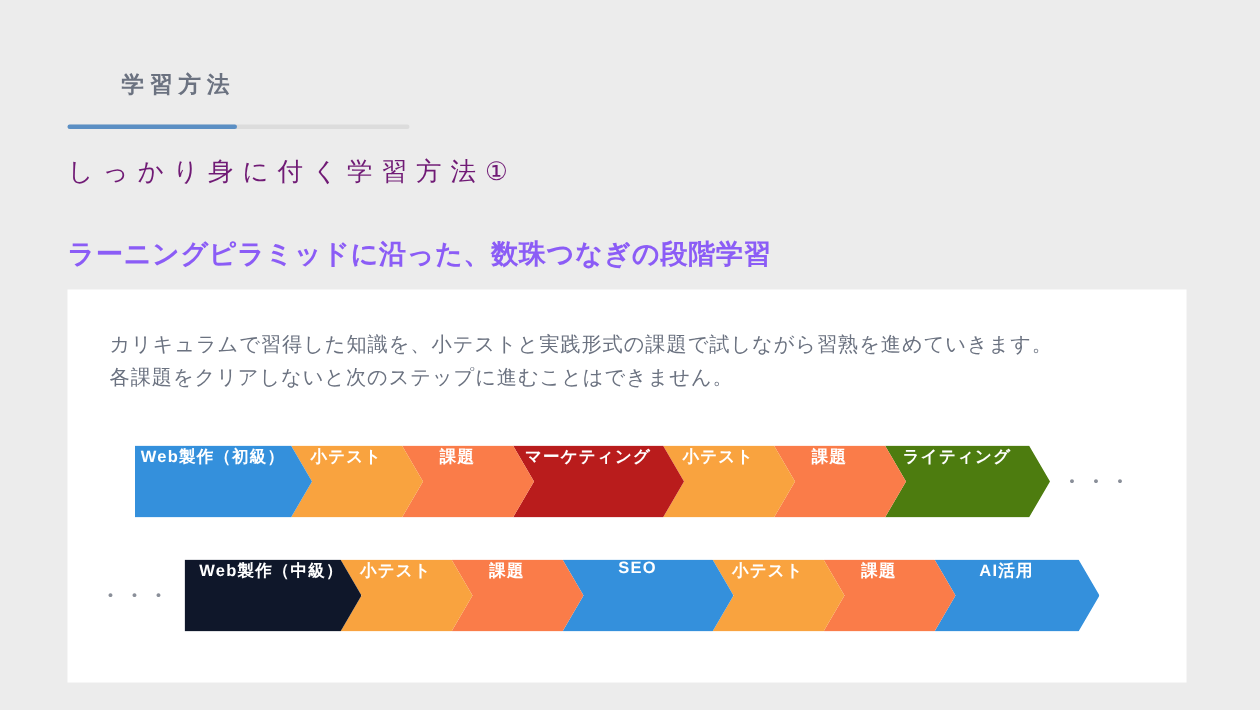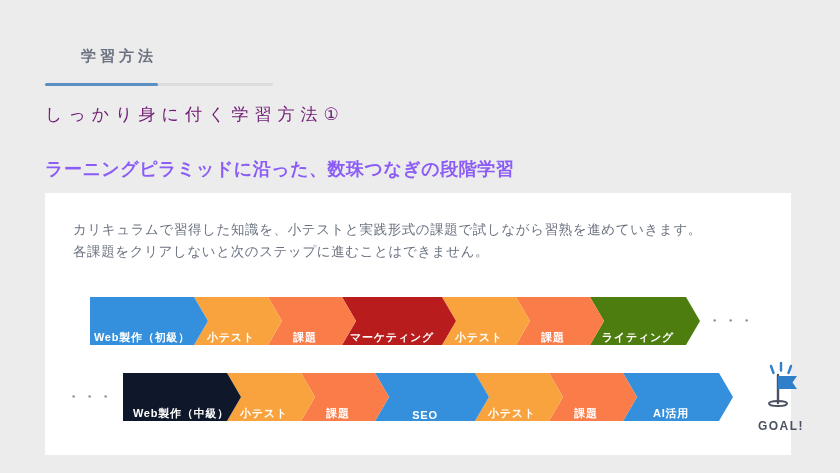--- a/index.html
+++ b/index.html
@@ -103,21 +103,21 @@
   .chevrons {
     position: relative;
     height: 48px;
     display: flex;
     align-items: stretch;
   }
   .chev {
     position: relative;
     height: 48px;
     display: flex;
-    align-items: flex-end;
+    align-items: flex-start;
     justify-content: center;
     color: #ffffff;
     font-size: 11px;
     font-weight: bold;
     letter-spacing: 0.8px;
     white-space: nowrap;
     box-sizing: border-box;
     clip-path: polygon(0 0, calc(100% - 14px) 0, 100% 50%, calc(100% - 14px) 100%, 0 100%);
     margin-right: -14px;
     padding-right: 14px;
@@ -223,29 +223,14 @@
         </div>
         <div class="chev notch" style="width: 88px; background: rgb(250, 124, 73); z-index: 2;">
           <span>課題</span>
         </div>
         <div class="chev notch" style="width: 110px; background: rgb(52, 144, 220); z-index: 1;">
           <span>AI活用</span>
         </div>
       </div>
     </div>
 
-  <div class="goal">
-    <span>
-      <svg width="48" height="52" viewBox="0 0 48 52" aria-hidden="true">
-        <g stroke="#2f7fcb" stroke-width="2.4" stroke-linecap="round">
-          <line x1="14" y1="5" x2="16.5" y2="12"></line>
-          <line x1="24" y1="2" x2="24" y2="9.5"></line>
-          <line x1="34" y1="5" x2="31.5" y2="12"></line>
-        </g>
-        <line x1="21" y1="14" x2="21" y2="42" stroke="#4a5160" stroke-width="2.4" stroke-linecap="round"></line>
-        <path d="M21 15 L40 15 L35.5 21.5 L40 28 L21 28 Z" fill="#2f7fcb"></path>
-        <ellipse cx="21" cy="42.5" rx="9" ry="2.6" fill="none" stroke="#4a5160" stroke-width="2"></ellipse>
-      </svg>
-    </span>
-    <span class="goal-label">GOAL!</span>
-  </div>
 
 </div>
 
 </body></html>

